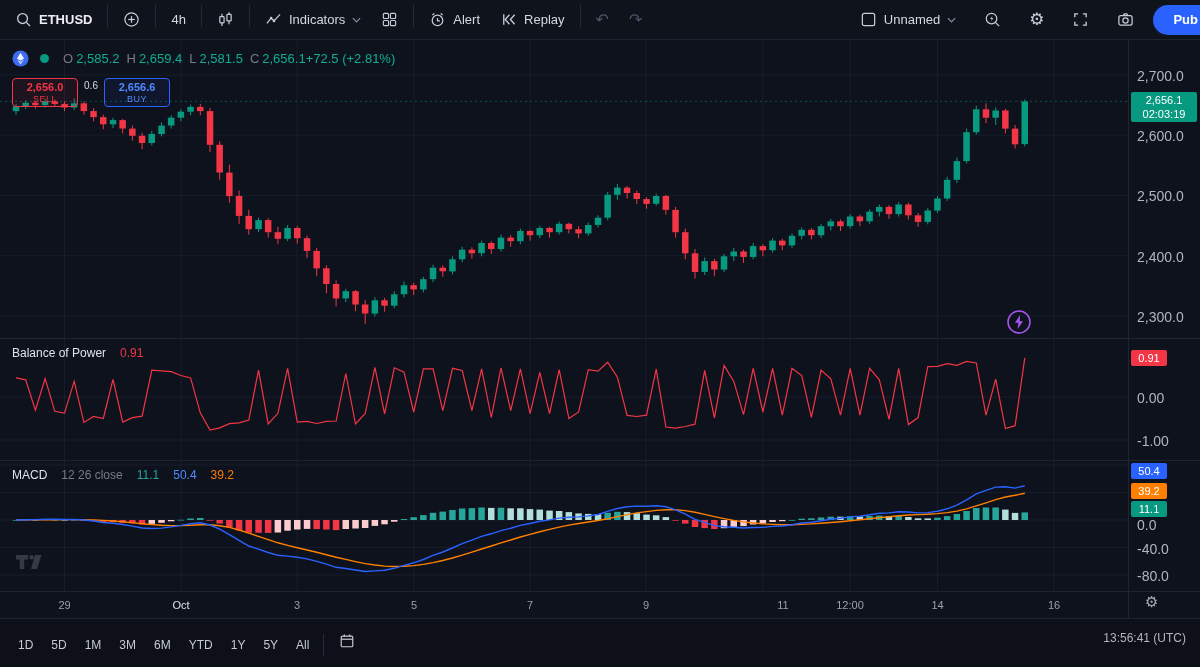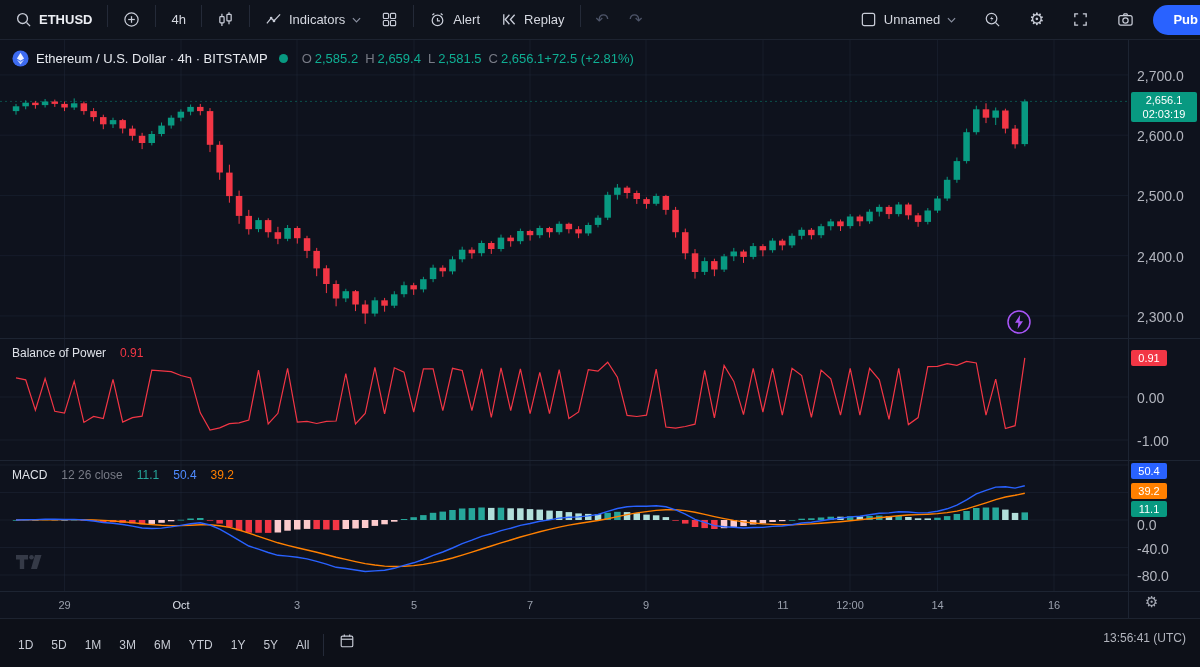--- a/index.html
+++ b/index.html
@@ -609,25 +609,35 @@
   <div class="pane-sep" style="top:460px"></div>
 
   <div class="legend">
     <span class="icon">
       <svg width="17" height="17" viewBox="0 0 18 18">
           <circle cx="9" cy="9" r="8.5" fill="#3d6bf0"></circle>
           <path d="M9 2.8 L12.8 9 L9 11.3 L5.2 9 Z" fill="#fff" opacity=".92"></path>
           <path d="M9 12.5 L12.8 10.2 L9 15.4 L5.2 10.2 Z" fill="#fff" opacity=".7"></path>
         </svg>
     </span>
-    <span class="legend-title">Ethereum / U.S. Dollar · 4h · BITSTAMP</span>
     <span class="dot"></span>
     <span id="ohlc"><span class="ohlc-k">O</span><span class="ohlc-v">2,585.2</span><span class="ohlc-k">H</span><span class="ohlc-v">2,659.4</span><span class="ohlc-k">L</span><span class="ohlc-v">2,581.5</span><span class="ohlc-k">C</span><span class="ohlc-v">2,656.1</span><span class="ohlc-chg">+72.5 (+2.81%)</span></span>
   </div>
 
+  <div class="trade">
+    <div class="trade-box sell">
+      <span class="trade-price">2,656.0</span>
+      <span class="trade-side">SELL</span>
+    </div>
+    <div class="spread">0.6</div>
+    <div class="trade-box buy">
+      <span class="trade-price">2,656.6</span>
+      <span class="trade-side">BUY</span>
+    </div>
+  </div>
 
   <div class="pane-title" style="top:346px">
     <span class="t">Balance of Power</span>
     <span class="v red">0.91</span>
   </div>
   <div class="pane-title" style="top:468px">
     <span class="t">MACD</span>
     <span class="params">12 26 close</span>
     <span class="v teal">11.1</span>
     <span class="v blue">50.4</span>

